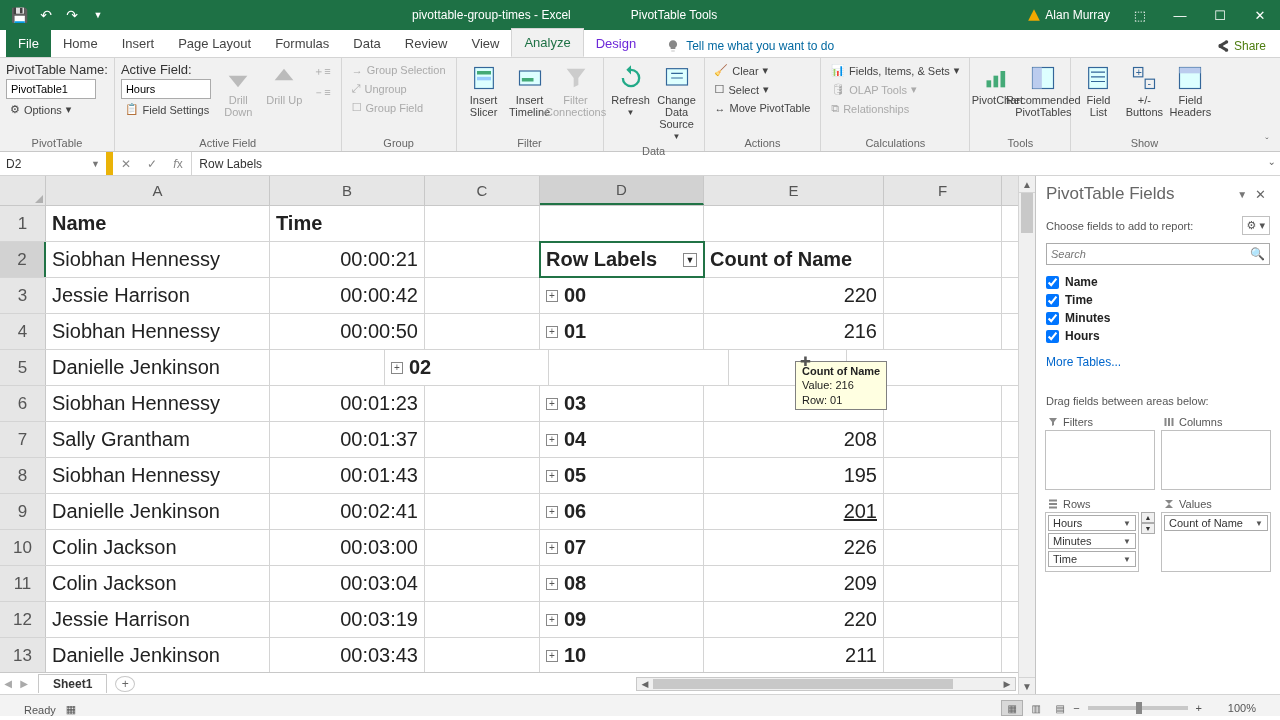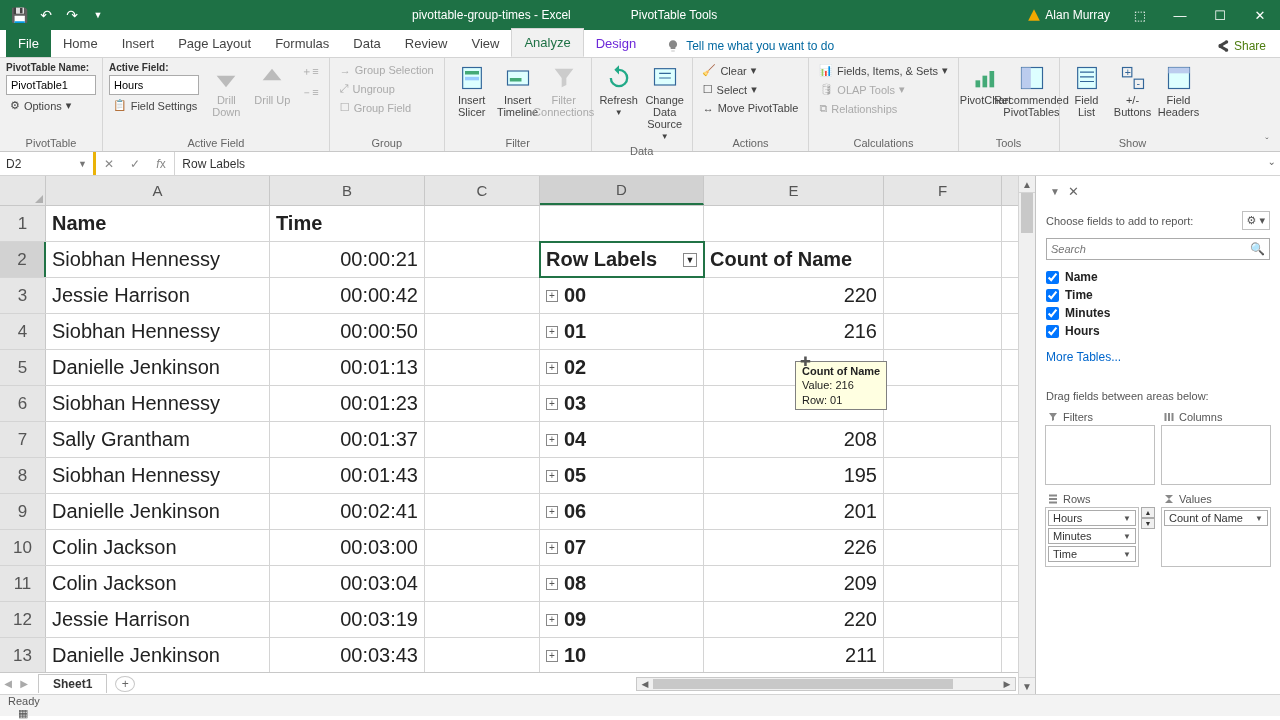--- a/index.html
+++ b/index.html
@@ -27,32 +27,32 @@
 .ribbon-tabs .share { margin-left: auto; display: flex; align-items: flex-start; gap: 4px; padding: 4px 14px; color:#4d7c0f; }
 
 
 .ribbon { height: 94px; background: #f1f1f1; border-bottom: 1px solid #c8c8c8; display: flex; align-items: stretch; position: relative; }
 .ribbon .group { border-right: 1px solid #d6d6d6; padding: 4px 6px 2px; display: flex; flex-direction: column; }
 .ribbon .group-body { flex: 1; display: flex; align-items: flex-start; gap: 4px; }
 .ribbon .group-label { text-align: center; font-size: 11px; color: #666; padding-top: 2px; }
 .ribbon .collapse { position: absolute; right: 4px; bottom: 2px; width:18px; height:14px; display:flex; align-items:center; justify-content:center; color:#666; font-size:10px;}
 
 .rb-col { display: flex; flex-direction: column; gap: 2px; }
-.rb-row { display: flex; align-items: center; font-size: 10px; gap: 4px; white-space: nowrap; font-weight: bold; }
+.rb-row { display: flex; align-items: center; font-size: 13px; gap: 4px; white-space: nowrap; }
 .rb-input { height: 20px; border: 1px solid #ababab; background: #fff; padding: 0 4px; font-size: 11px; width: 90px; }
 .rb-btn { display: flex; align-items: center; gap: 4px; font-size: 11px; padding: 2px 4px; color: #444; white-space: nowrap; }
 .rb-btn.dis { color: #aaa; }
 .rb-bigbtn { width: 42px; display: flex; flex-direction: column; align-items: center; justify-content: center; font-size: 11px; text-align: center; gap: 2px; color: #444; padding: 2px 0; }
 .rb-bigbtn.dis { color: #aaa; }
 .rb-bigbtn svg { width: 28px; height: 28px; }
 .rb-bigbtn .lbl { line-height: 1.1; }
 
 
 .formula-row { height: 24px; border-bottom: 1px solid #d4d4d4; display: flex; align-items: stretch; }
-.name-box { width: 96px; border-right: 3px solid #eab308; display: flex; align-items: center; padding: 0 6px; font-size: 12px; justify-content: space-between; }
+.name-box { width: 113px; border-right: 7px solid #eab308; display: flex; align-items: center; padding: 0 6px; font-size: 12px; justify-content: space-between; }
 .name-box .dd { font-size: 9px; color:#777;}
 .fx-btns { display: flex; align-items: center; border-right: 1px solid #d4d4d4; }
 .fx-btns .b { width: 26px; display: flex; align-items: center; justify-content: center; color: #888; font-size: 12px; }
 .fx-content { flex: 1; display: flex; align-items: center; padding-left: 4px; font-size: 12px; position:relative; }
 .formula-expand { position:absolute; right:4px; top:4px; font-size:10px; color:#666; }
 
 
 .work-area { display: flex; height: 518px; }
 .sheet-wrap { flex: 1; position: relative; display: flex; flex-direction: column; }
 .col-headers { height: 30px; display: flex; background: #e6e6e6; border-bottom: 1px solid #c8c8c8; }
@@ -126,21 +126,21 @@
 .sheet-tabs .nav { width:16px; text-align:center; color:#aaa; font-size:10px;}
 .sheet-tabs .stab { border:1px solid #c8c8c8; border-bottom:none; padding:2px 14px; font-size:12px; background:#fff; font-weight:600; margin-left:6px;}
 .sheet-tabs .add { width:20px; height:16px; border:1px solid #c8c8c8; border-radius:50%; margin-left:8px; display:flex; align-items:center; justify-content:center; font-size:12px; color:#666;}
 .sheet-tabs .hscroll { flex:1; display:flex; align-items:center; justify-content:flex-end; padding-right:2px; gap:0;}
 .sheet-tabs .hbar { height:14px; border:1px solid #c8c8c8; display:flex; align-items:center; width:380px; background:#f0f0f0;}
 .sheet-tabs .hbar .harr{ width:16px; text-align:center; font-size:9px; color:#666;}
 .sheet-tabs .hbar .htrack{ flex:1; position:relative; height:100%;}
 .sheet-tabs .hbar .hthumb{ position:absolute; left:0; top:1px; bottom:1px; width:300px; background:#c8c8c8;}
 
 
-.statusbar { height: 22px; background: #f3f3f3; border-top:1px solid #d4d4d4; display:flex; align-items:flex-start; padding:0 8px; font-size:11px; color:#555;flex-direction:column;}
+.statusbar { height: 22px; background: #f3f3f3; border-top:1px solid #d4d4d4; display:flex; align-items:flex-end; padding:0 24px; font-size:11px; color:#555;}
 .statusbar .right { margin-left:auto; display:flex; align-items:center; gap:2px;}
 .statusbar .vbtn { width:22px; height:16px; border:1px solid transparent; display:flex; align-items:center; justify-content:center; font-size:10px; color:#666; }
 .statusbar .vbtn.active { background:#d8d8d8; border-color:#b0b0b0; }
 .statusbar .slider { width:100px; height:4px; background:#c8c8c8; margin:0 6px; position:relative;}
 .statusbar .slider .h { position:absolute; left:48px; top:-4px; width:6px; height:12px; background:#888;}
 </style>
 </head>
 <body>
 
 <div class="titlebar">
@@ -484,23 +484,20 @@
           </div>
           <div class="cell " style="width: 118px;">
             <span></span>
           </div>
         </div>
         <div class="row">
           <div class="row-head">5</div>
           <div class="cell " style="width: 224px;">
             <span>Danielle Jenkinson</span>
           </div>
-          <div class="cell right" style="width: 155px;">
-            <span>00:01:13</span>
-          </div>
           <div class="cell " style="width: 115px;">
             <span></span>
           </div>
           <div class="cell d" style="width: 164px;">
             <span class="expand-btn">+</span>
             <span style="font-weight: 600;">02</span>
           </div>
           <div class="cell e right" style="width: 180px;">
             <span></span>
           </div>
@@ -582,21 +579,21 @@
           <div class="cell right" style="width: 155px;">
             <span>00:02:41</span>
           </div>
           <div class="cell " style="width: 115px;">
             <span></span>
           </div>
           <div class="cell d" style="width: 164px;">
             <span class="expand-btn">+</span>
             <span style="font-weight: 600;">06</span>
           </div>
-          <div class="cell e right" style="width: 180px;">
+          <div class="cell e right" style="width: 180px; text-decoration: underline;">
             <span>201</span>
           </div>
           <div class="cell " style="width: 118px;">
             <span></span>
           </div>
         </div>
         <div class="row">
           <div class="row-head">10</div>
           <div class="cell " style="width: 224px;">
             <span>Colin Jackson</span>
@@ -705,20 +702,21 @@
   <div class="vscroll">
     <div class="arr">▲</div>
       <div class="track">
         <div class="thumb"></div>
       </div>
       <div class="arr bot">▼</div>
   </div>
 
   <div class="pane">
     <div class="pane-header">
+      <h3>PivotTable Fields</h3>
       <span class="dd2">▼</span>
       <span class="close">✕</span>
     </div>
     <div class="pane-sub">
       <span>Choose fields to add to report:</span>
       <span class="gear">⚙ ▾</span>
     </div>
     <div class="pane-search">
       <input placeholder="Search" style="">
       <span class="sicon">🔍</span>

